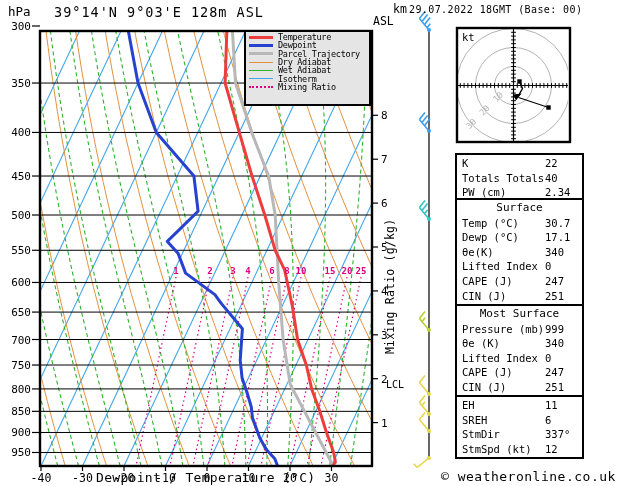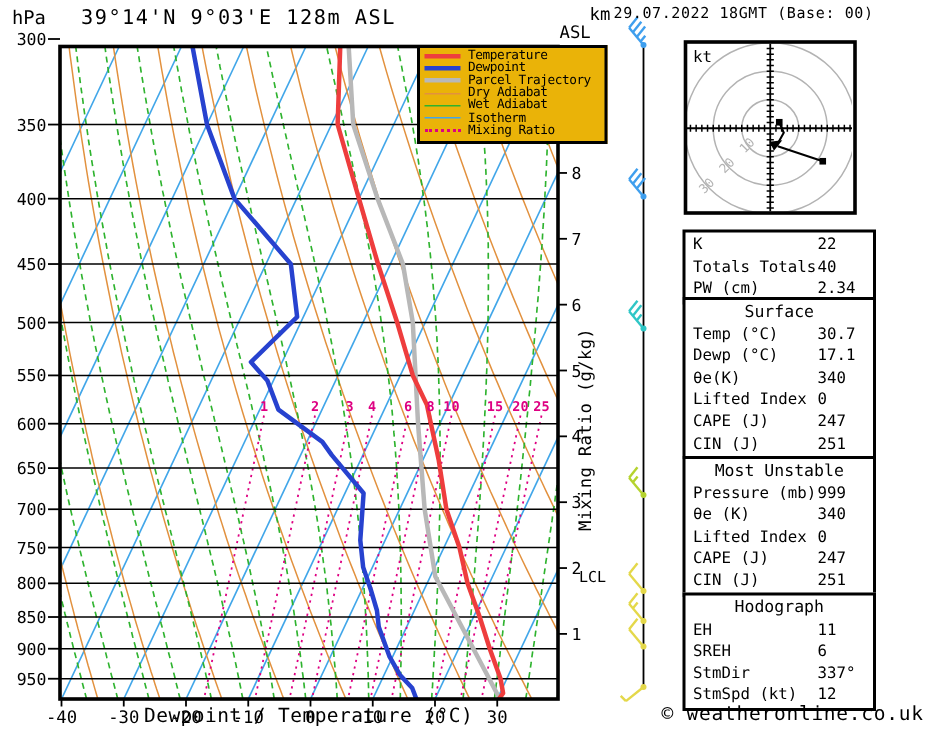--- a/index.html
+++ b/index.html
@@ -9,22 +9,22 @@
   .b{font-weight:normal;}
   #station-title{left:54px;top:4px;font-size:13.5px;letter-spacing:1px;}
   #hpa-label{left:8px;top:4px;font-size:12.5px;}
   #km-label{left:393px;top:2px;font-size:11.5px;}
   #asl-label{left:373px;top:14px;font-size:11.5px;}
   #datetime-title{left:409px;top:4px;font-size:10px;letter-spacing:0.4px;}
   #xaxis-label{left:96px;top:470px;font-size:13px;letter-spacing:0.3px;}
   #mixing-axis-label{left:383px;top:354px;font-size:11.5px;transform:rotate(-90deg);
       transform-origin:0 0;white-space:nowrap;letter-spacing:0.2px;}
   #footer{left:441px;top:469px;font-size:13px;letter-spacing:0.5px;}
-  #legend{left:244px;top:30px;width:127px;border:2px solid #000;background:#eab308;
-      padding:1px 0 3px 3px;box-sizing:border-box;margin-left:34px;}
+  #legend{left:244px;top:30px;width:127px;border:2px solid #000;background:#e5e5e5;
+      padding:1px 0 13px 3px;box-sizing:border-box;}
   .legend-row{display:flex;align-items:center;height:8.3px;}
   .legend-swatch{width:24px;flex:0 0 24px;margin-right:5px;}
   .legend-label{font-size:8.5px;letter-spacing:-0.3px;white-space:nowrap;}
   .stats-section{position:absolute;left:455px;width:129px;border:2px solid #000;
       background:#fff;box-sizing:border-box;padding:1px 0;}
   .stats-title{text-align:center;font-size:11px;height:14.6px;line-height:14.6px;}
   .stat-row{position:relative;height:14.6px;line-height:14.6px;font-size:10.5px;}
   .stat-label{position:absolute;left:5px;white-space:nowrap;}
   .stat-value{position:absolute;left:88px;white-space:nowrap;}
   svg text{font-family:"DejaVu Sans Mono","Liberation Mono",monospace;}
@@ -422,21 +422,21 @@
         <div class="stat-row">
           <span class="stat-label">CAPE (J)</span>
           <span class="stat-value">247</span>
         </div>
         <div class="stat-row">
           <span class="stat-label">CIN (J)</span>
           <span class="stat-value">251</span>
         </div>
       </div>
       <div class="stats-section abs" style="top: 304px;">
-        <div class="stats-title">Most Unstable</div>
+        <div class="stats-title">Most Surface</div>
         <div class="stat-row">
           <span class="stat-label">Pressure (mb)</span>
           <span class="stat-value">999</span>
         </div>
         <div class="stat-row">
           <span class="stat-label">θe (K)</span>
           <span class="stat-value">340</span>
         </div>
         <div class="stat-row">
           <span class="stat-label">Lifted Index</span>
@@ -445,21 +445,20 @@
         <div class="stat-row">
           <span class="stat-label">CAPE (J)</span>
           <span class="stat-value">247</span>
         </div>
         <div class="stat-row">
           <span class="stat-label">CIN (J)</span>
           <span class="stat-value">251</span>
         </div>
       </div>
       <div class="stats-section abs" style="top: 395px;">
-        <div class="stats-title">Hodograph</div>
         <div class="stat-row">
           <span class="stat-label">EH</span>
           <span class="stat-value">11</span>
         </div>
         <div class="stat-row">
           <span class="stat-label">SREH</span>
           <span class="stat-value">6</span>
         </div>
         <div class="stat-row">
           <span class="stat-label">StmDir</span>

